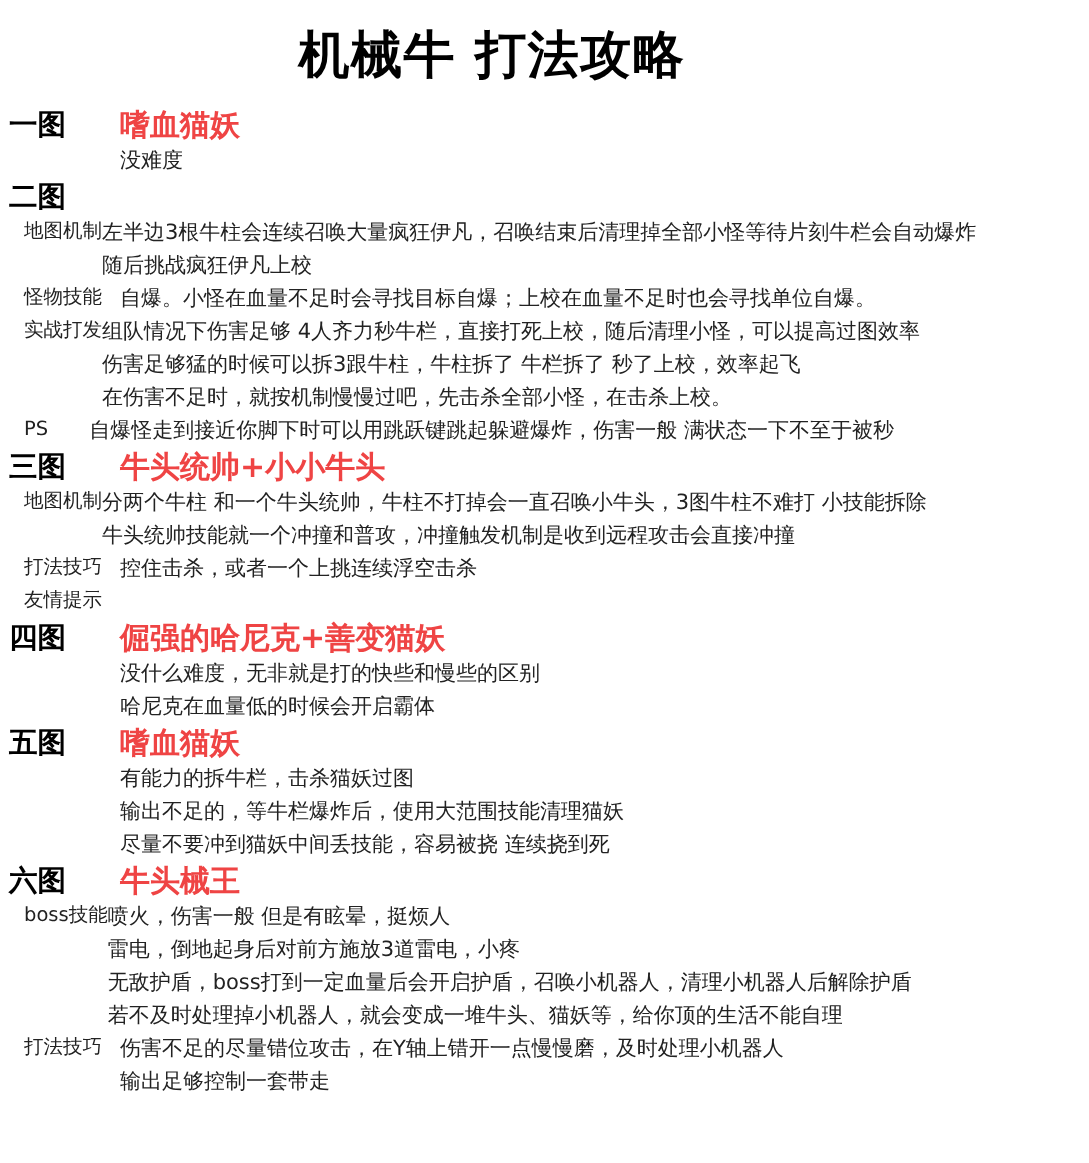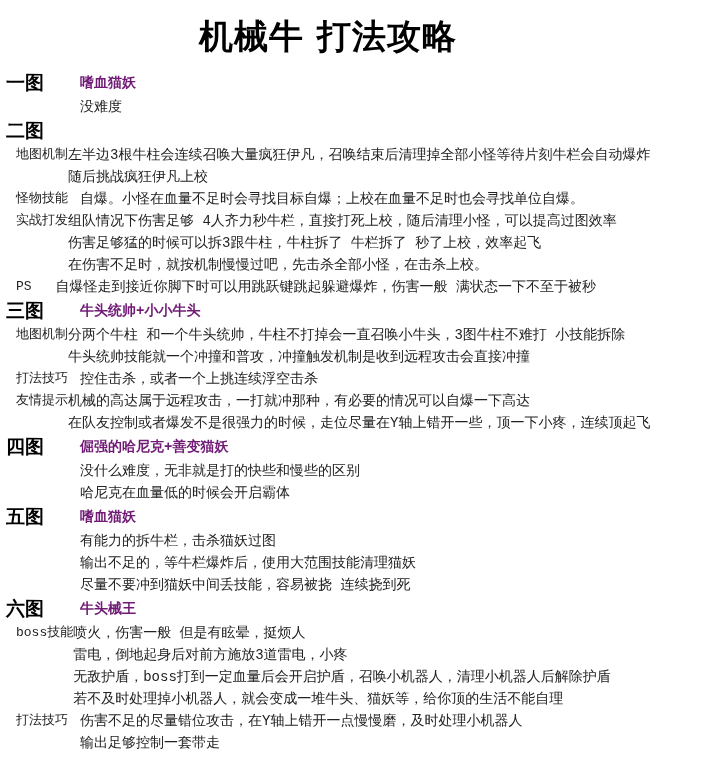--- a/index.html
+++ b/index.html
@@ -5,30 +5,30 @@
   html, body { margin: 0; padding: 0; background: #ffffff; }
   body {
     width: 726px; height: 775px; overflow: hidden; position: relative;
     font-family: "DejaVu Sans", "Liberation Sans", sans-serif;
     color: #111111;
   }
   .title {
     position: absolute; top: 14px; left: 0; width: 656px; text-align: center;
     font-size: 34px; font-weight: bold; letter-spacing: 1px; color: #000;
   }
-  .doc { position: absolute; top: 70px; left: 0; width: 596px; font-family: Liberation Mono, monospace; }
+  .doc { position: absolute; top: 70px; left: 0; width: 596px; }
   .stage {
     display: flex; align-items: center; height: 26px;
   }
   .stage-num {
     width: 80px; padding-left: 6px; box-sizing: border-box;
     font-size: 19px; font-weight: bold; color: #000;
   }
   .stage-boss {
-    font-size: 14px; font-weight: bold; color: #701a75;
+    font-size: 20px; font-weight: bold; color: #ef4444;
   }
   .row { display: flex; align-items: flex-start; }
   .label {
     width: 80px; padding-left: 16px; box-sizing: border-box;
     font-size: 13px; line-height: 22px; color: #222; white-space: nowrap;
   }
   .lines { flex: 1; }
   .line {
     font-size: 14px; line-height: 22px; color: #222; white-space: nowrap;
   }
@@ -94,24 +94,20 @@
     </div>
   </div>
   <div class="row">
     <span class="label">打法技巧</span>
     <div class="lines">
       <div class="line">控住击杀，或者一个上挑连续浮空击杀</div>
     </div>
   </div>
   <div class="row">
     <span class="label">友情提示</span>
-    <div class="lines">
-      <div class="line">机械的高达属于远程攻击，一打就冲那种，有必要的情况可以自爆一下高达</div>
-      <div class="line">在队友控制或者爆发不是很强力的时候，走位尽量在Y轴上错开一些，顶一下小疼，连续顶起飞</div>
-    </div>
   </div>
 
   <div class="stage">
     <span class="stage-num">四图</span>
     <span class="stage-boss">倔强的哈尼克+善变猫妖</span>
   </div>
   <div class="row">
     <span class="label"></span>
     <div class="lines">
       <div class="line">没什么难度，无非就是打的快些和慢些的区别</div>

